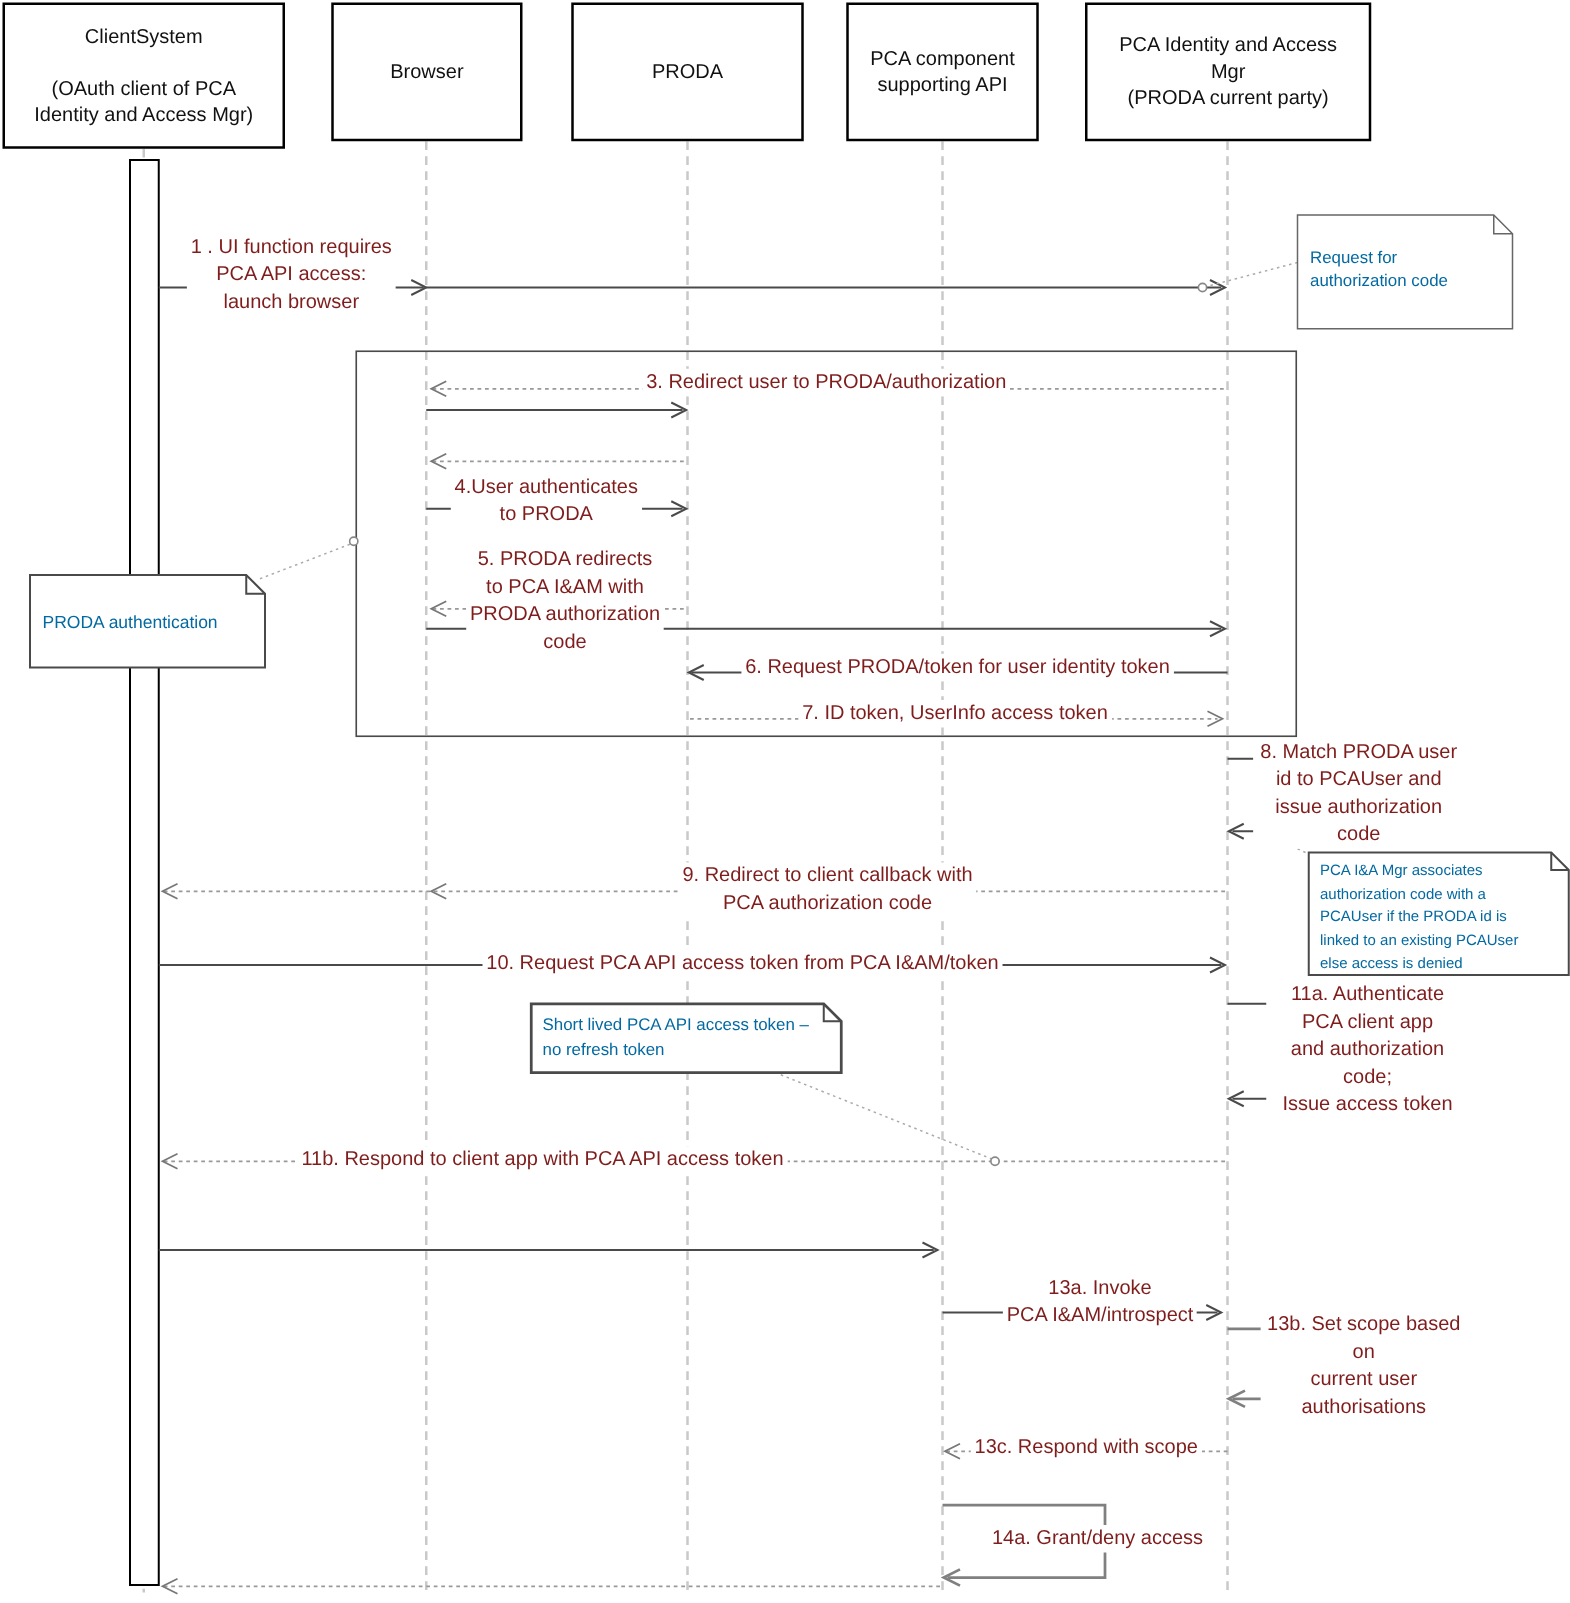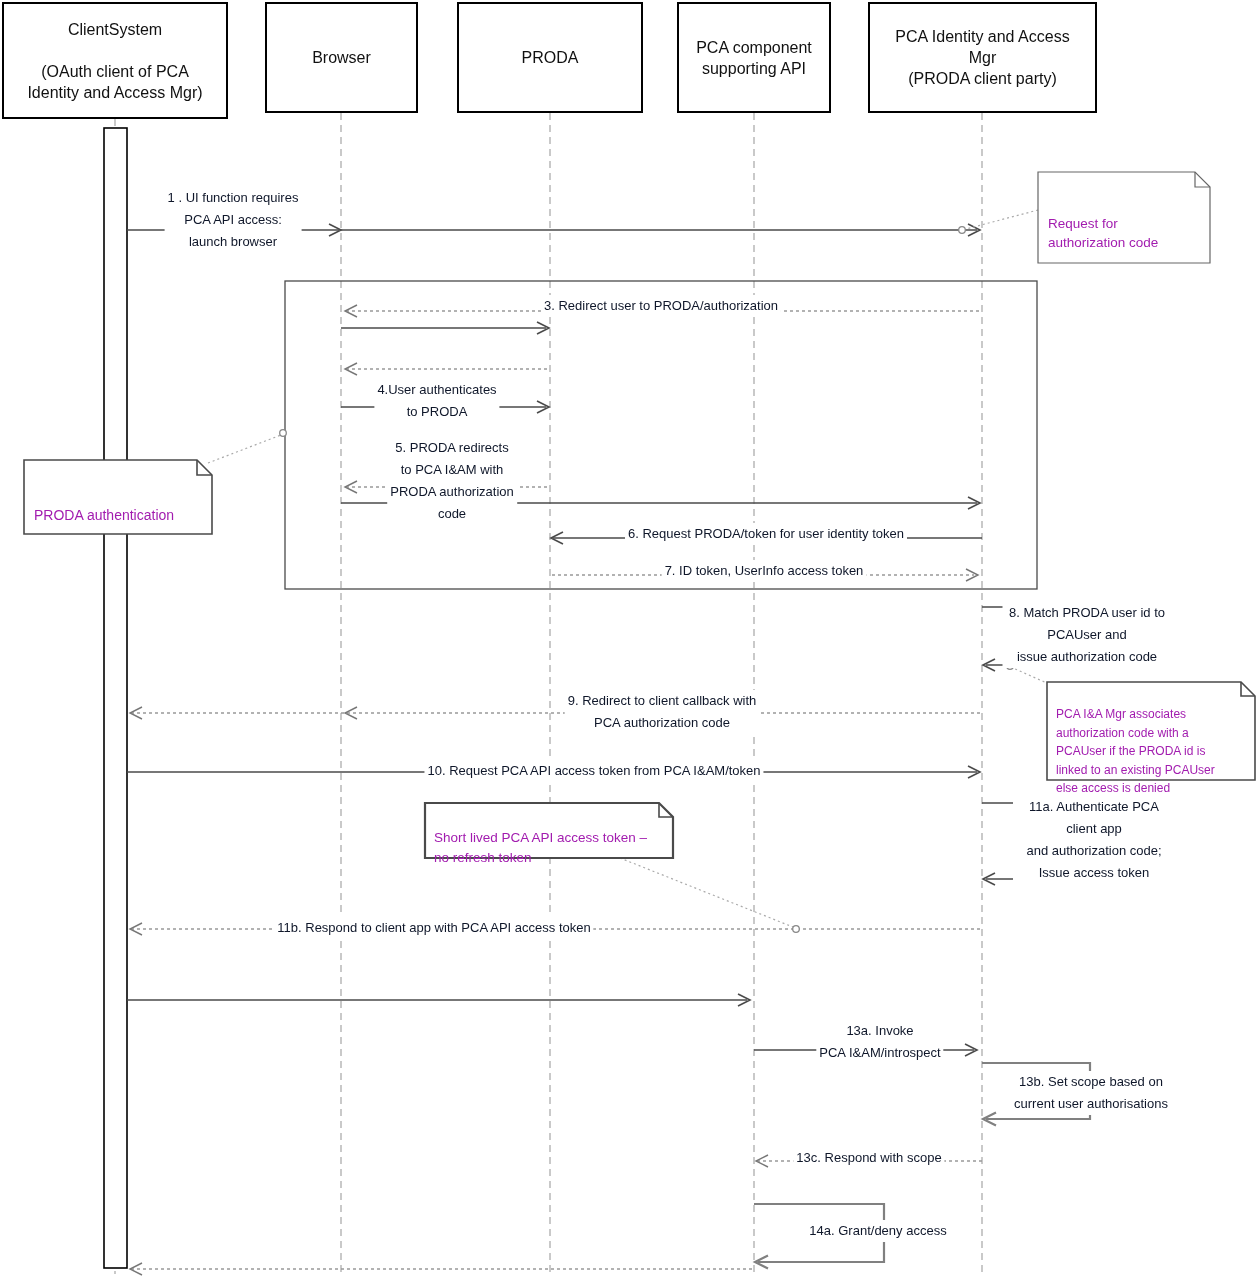--- a/index.html
+++ b/index.html
@@ -8,26 +8,26 @@
     font-family:"Liberation Sans","DejaVu Sans",sans-serif;color:#111;overflow:hidden;
   }
   #diagram svg{position:absolute;left:0;top:0;}
   .participant{
     position:absolute;top:2px;box-sizing:border-box;background:#fff;border:2px solid #000;
     display:flex;align-items:center;justify-content:center;text-align:center;
     font-size:16px;line-height:21px;white-space:pre-line;z-index:3;
   }
   .msg-label{
     position:absolute;transform:translate(-50%,-50%);background:#fff;
-    font-size:13px;line-height:22px;text-align:center;white-space:pre-line;
-    padding:0 3px;z-index:4;color:#0f172a;
+    font-size:16px;line-height:22px;text-align:center;white-space:pre-line;
+    padding:0 3px;z-index:4;color:#7f1d1d;
   }
   .note-text{
     position:absolute;font-size:13.5px;line-height:19px;text-align:left;
-    white-space:pre-line;z-index:6;color:#a21caf;margin-top:18px;
+    white-space:pre-line;z-index:6;color:#0369a1;
   }
 </style>
 </head>
 <body>
 
 <div id="diagram">
 
   <svg width="1256" height="1282" viewBox="0 0 1256 1282">
 
     <g stroke="#c9c9c9" stroke-width="2" stroke-dasharray="7 5">
@@ -125,21 +125,21 @@
   <div class="participant" style="left:2px;width:226px;height:117px;"><span>ClientSystem
 
 (OAuth client of PCA
 Identity and Access Mgr)</span></div>
   <div class="participant" style="left:265px;width:153px;height:111px;"><span>Browser</span></div>
   <div class="participant" style="left:677px;width:154px;height:111px;"><span>PCA component
 supporting API</span></div>
   <div class="participant" style="left:457px;width:186px;height:111px;"><span>PRODA</span></div>
   <div class="participant" style="left:868px;width:229px;height:111px;"><span>PCA Identity and Access
 Mgr
-(PRODA client party)</span></div>
+(PRODA current party)</span></div>
 
   <div class="msg-label" style="left:233px;top:220px;">1 . UI function requires
 PCA API access:
 launch browser</div>
   <div class="msg-label" style="left:661px;top:306px;">3. Redirect user to PRODA/authorization</div>
   <div class="msg-label" style="left:437px;top:401px;">4.User authenticates
 to PRODA</div>
   <div class="msg-label" style="left:452px;top:481px;">5. PRODA redirects
 to PCA I&amp;AM with
 PRODA authorization

